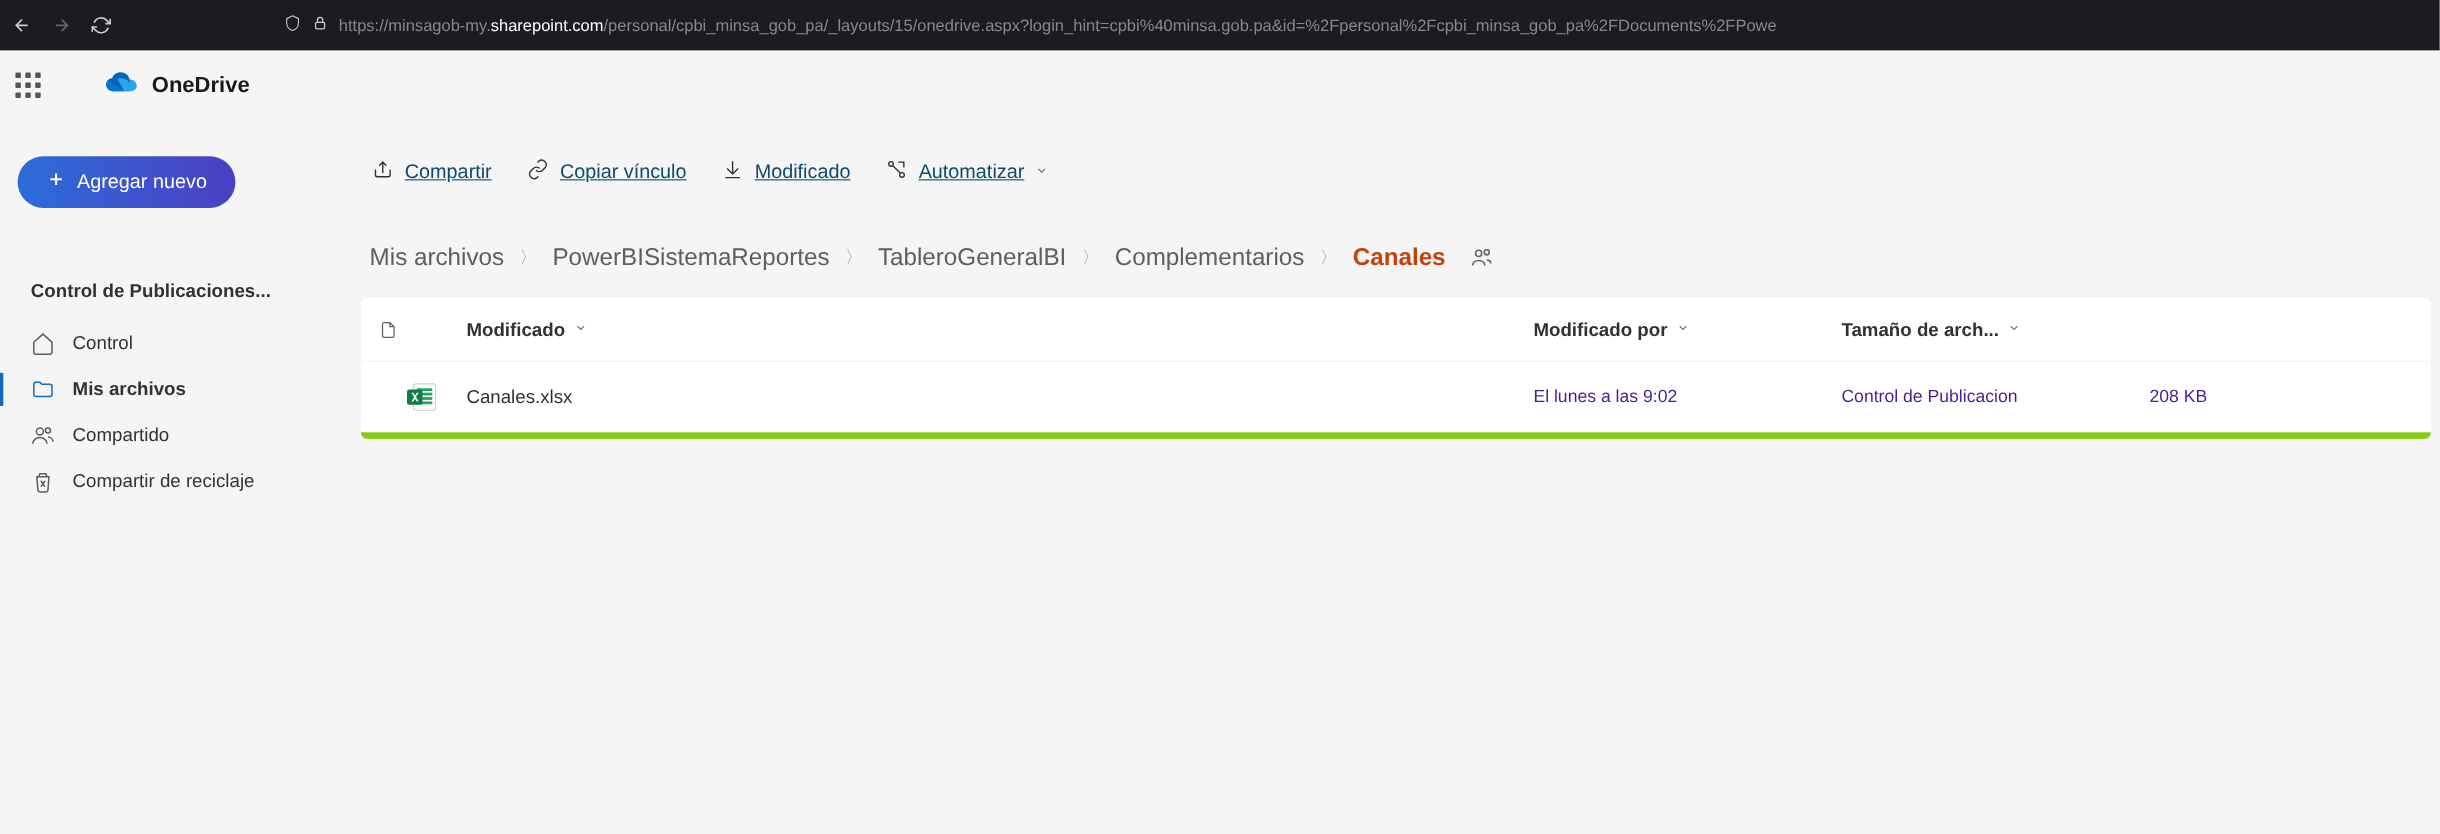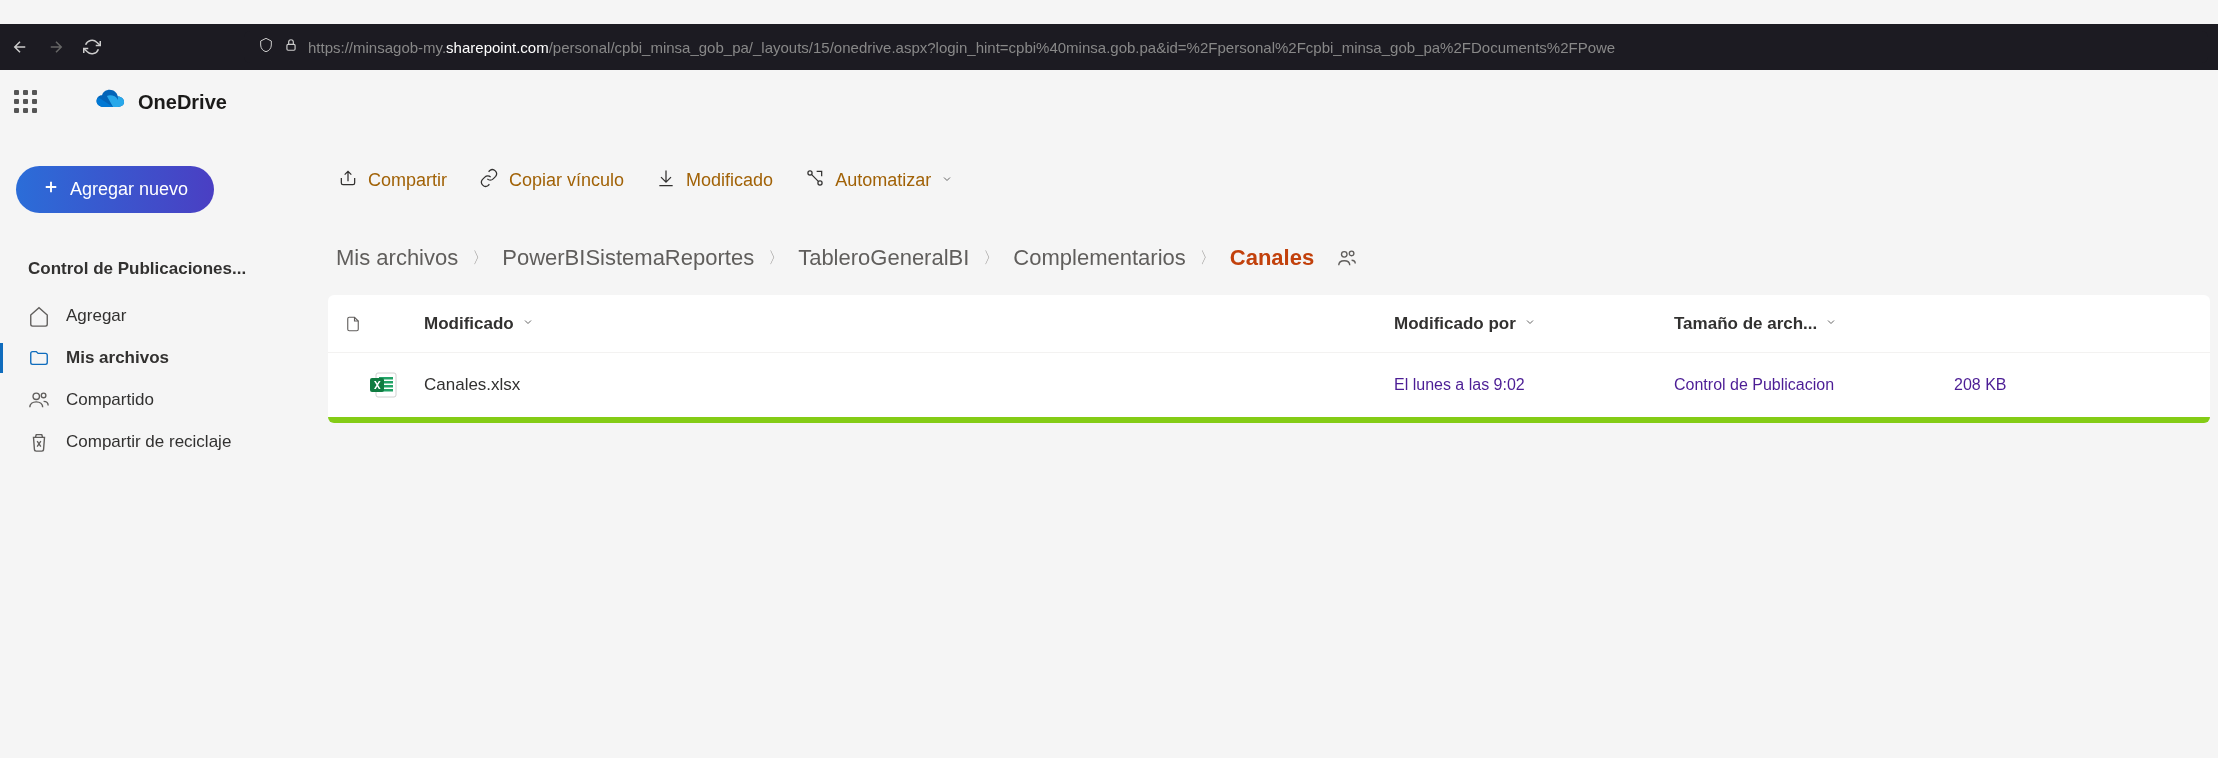--- a/index.html
+++ b/index.html
@@ -12,21 +12,20 @@
       background: #f5f5f5;
       overflow: hidden;
     }
     .browser-bar {
       height: 46px;
       background: #1c1b22;
       display: flex;
       align-items: center;
       padding: 0 10px;
       gap: 12px;
-      margin-top: 24px;
     }
     .nav-buttons {
       display: flex;
       gap: 16px;
       align-items: center;
     }
     .nav-btn {
       width: 20px;
       height: 20px;
       display: flex;
@@ -137,21 +136,21 @@
       color: #fff;
       border: none;
       border-radius: 28px;
       padding: 12px 26px;
       font-size: 18px;
       font-weight: 400;
       display: flex;
       align-items: center;
       gap: 10px;
       cursor: pointer;
-      margin-bottom: 38px;
+      margin-bottom: 58px;
     }
     .sidebar-section-title {
       font-size: 17px;
       font-weight: 600;
       color: #323130;
       padding: 8px 12px;
       margin-bottom: 8px;
       cursor: pointer;
       overflow: hidden;
       text-overflow: ellipsis;
@@ -200,23 +199,24 @@
       align-items: center;
       gap: 28px;
       padding: 0 16px;
       margin-bottom: 48px;
     }
     .toolbar-btn {
       display: flex;
       align-items: center;
       gap: 10px;
       font-size: 18px;
-      color: #a16207;
+      color: #0c4a6e;
       cursor: pointer;
       padding: 4px 2px;
+      text-decoration: underline;
     }
     .breadcrumb {
       display: flex;
       align-items: center;
       gap: 14px;
       padding: 0 16px;
       margin-bottom: 24px;
       font-size: 22px;
       flex-wrap: wrap;
     }
@@ -361,21 +361,21 @@
     </button>
 
     <div class="sidebar-section-title">Control de Publicaciones...</div>
 
     <div class="sidebar-item">
       <span class="sidebar-icon">
         <svg width="22" height="22" viewBox="0 0 24 24" fill="none" stroke="currentColor" stroke-width="1.5">
             <path d="M3 11l9-8 9 8v10a2 2 0 01-2 2H5a2 2 0 01-2-2V11z"></path>
           </svg>
       </span>
-      <span>Agregar</span>
+      <span>Control</span>
     </div>
 
     <div class="sidebar-item active">
       <span class="sidebar-icon">
         <svg width="22" height="22" viewBox="0 0 24 24" fill="none" stroke="currentColor" stroke-width="1.5">
             <path d="M3 7a2 2 0 012-2h4l2 2h8a2 2 0 012 2v8a2 2 0 01-2 2H5a2 2 0 01-2-2V7z"></path>
           </svg>
       </span>
       <span>Mis archivos</span>
     </div>

